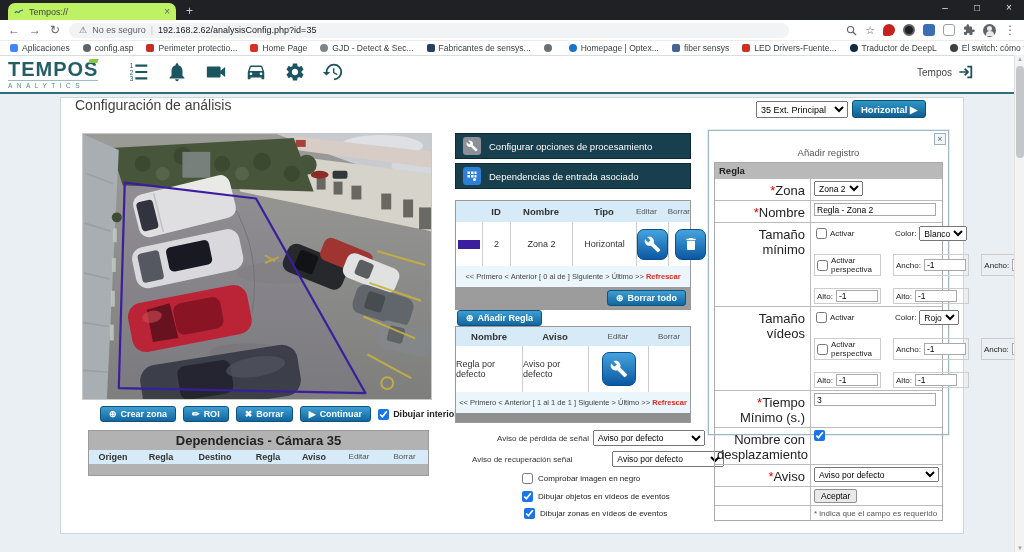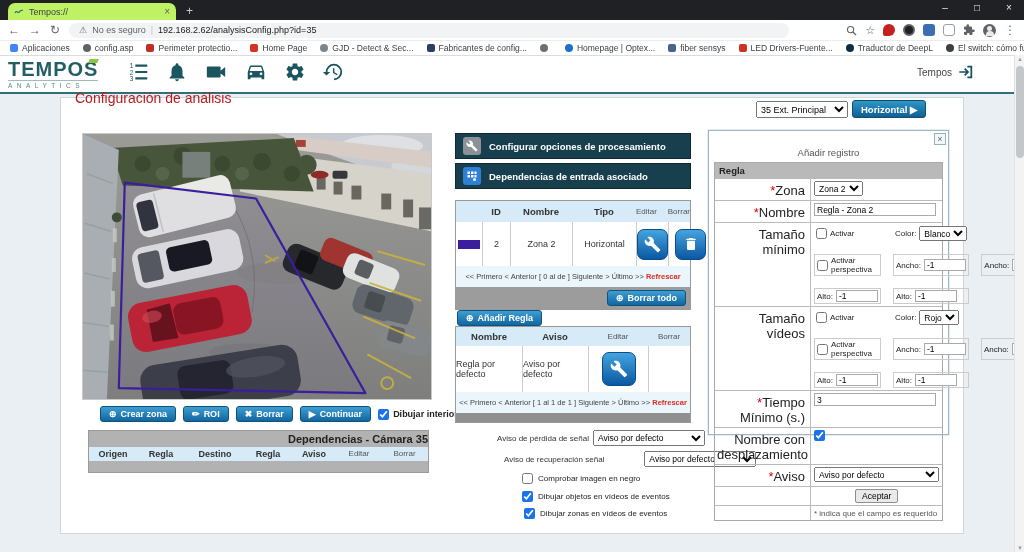--- a/index.html
+++ b/index.html
@@ -33,43 +33,43 @@
   .logo .l1 { font-size:20px; font-weight:bold; letter-spacing:1px; color:#235e66; line-height:20px; }
   .logo .l1 .gflag { display:inline-block; width:9px; height:4px; background:#8dc63f; transform:skewX(-20deg); vertical-align:top; margin-left:-9px; }
   .logo .l2 { font-size:6.5px; letter-spacing:4.5px; color:#5a8a84; border-top:1px solid #9fbcb8; margin-top:1px; padding-top:1px; }
   .toolicons { position:absolute; left:128px; top:5px; display:flex; gap:16px; align-items:center; }
   .toolicons svg { display:block; }
   .userbox { position:absolute; right:40px; top:9px; display:flex; align-items:center; gap:6px; font-size:10px; color:#444; }
   .tealline { position:absolute; top:92px; left:0; width:1014px; height:2px; background:#2e6f7a; }
 
   
   .card { position:absolute; left:60px; top:97px; width:904px; height:437px; background:#fff; border:1px solid #ccd6db; }
-  .pagetitle { position:absolute; left:75px; top:90px; font-size:14px; color:#b91c1c; }
+  .pagetitle { position:absolute; left:75px; top:97px; font-size:14px; color:#404040; }
   .camsel { position:absolute; left:756px; top:101px; width:92px; height:17px; font-size:9px; }
   .nextbtn { position:absolute; left:852px; top:100px; height:18px; padding:0 8px; background:linear-gradient(#2e96c8,#115e92); border:1px solid #0d516f; border-radius:3px; color:#fff; font-size:9.5px; font-weight:bold; display:flex; align-items:center; }
 
   
   .camera { position:absolute; left:82px; top:133px; width:350px; height:267px; border:1px solid #c9c9c9; background:#8e9292; }
   .camera svg { display:block; width:100%; height:100%; }
   .zonebtns { position:absolute; left:100px; top:406px; display:flex; align-items:center; gap:7px; }
   .btn-blue { display:inline-flex; align-items:center; gap:4px; background:linear-gradient(#3e9ed2,#1266a0); border:1px solid #0c547f; border-radius:3px; color:#fff; font-weight:bold; font-size:9px; padding:0 8px; height:16px; }
   .btn-blue .g { font-size:9px; }
   .chklbl { font-size:9px; color:#222; font-weight:bold; display:inline-flex; align-items:center; gap:4px; }
   input[type=checkbox]{ width:11px; height:11px; accent-color:#1a73e8; }
   .deps { position:absolute; left:88px; top:430px; width:341px; border:1px solid #9a9a9a; font-size:9px; }
-  .deps .t { background:#b2b2b2; color:#222; font-weight:bold; font-size:11px; text-align:right; padding:2px 0; }
+  .deps .t { background:#b2b2b2; color:#222; font-weight:bold; font-size:13px; text-align:center; padding:2px 0; }
   .deps .cols { display:grid; grid-template-columns:48px 48px 60px 46px 46px 44px 1fr; background:#d6eaf8; padding:2px 0; }
   .deps .cols span { text-align:center; font-weight:bold; color:#333; font-size:9px; }
   .deps .cols span.lite { font-weight:normal; font-size:8px; color:#555; }
   .pagrow { background:#eaf5fc; text-align:center; font-size:7.5px; color:#444; padding:6px 0; }
   .pagrow .rf { color:#e02b20; font-weight:bold; }
   .graybar { background:#b2b2b2; height:11px; }
 
   
-  .banner { position:absolute; left:455px; width:236px; height:26px; background:#173f4d; border:1px solid #0d2a34; display:flex; align-items:center; gap:8px; padding:0 7px; color:#fff; font-size:9.5px; font-weight:bold; }
+  .banner { position:absolute; left:455px; width:236px; height:26px; background:#173f4d; border:1px solid #0d2a34; display:flex; align-items:center; gap:8px; padding:0 7px; color:#fff; font-size:9.5px; font-weight:normal; }
   .bannericon { width:18px; height:18px; border-radius:3px; display:flex; align-items:center; justify-content:center; flex:0 0 auto; }
   .zones { position:absolute; left:455px; top:200px; width:236px; border:1px solid #9a9a9a; background:#fff; }
   .zones .hd { display:grid; grid-template-columns:26px 28px 62px 64px 1fr 44px; background:#d6eaf8; padding:5px 0; align-items:center; }
   .zones .hd span { text-align:center; font-weight:bold; font-size:9.5px; color:#333; }
   .zones .hd span.lite { font-weight:normal; font-size:8px; color:#555; }
   .zones .row { display:grid; grid-template-columns:26px 28px 62px 64px 1fr 44px; align-items:center; min-height:44px; }
   .zones .row > div { display:flex; align-items:center; justify-content:center; font-size:9px; color:#333; height:100%; border-left:1px solid #ccc; }
   .zones .row > div:first-child { border-left:none; }
   .swatch { width:22px; height:9px; }
   .icbtn { width:31px; height:31px; border-radius:7px; background:linear-gradient(#44a4de,#0b58a2); border:1px solid #0a4e8e; display:flex; align-items:center; justify-content:center; }
@@ -96,21 +96,21 @@
   .mrow { display:grid; grid-template-columns:95px 1fr; border-top:1px solid #bbb; }
   .mlab { text-align:right; font-size:13px; color:#222; padding:4px 5px 2px 2px; }
   .mlab .req { color:#d00; }
   .mctl { padding:2px 3px; font-size:8.5px; color:#222; border-left:1px solid #bbb; }
   .mctl select { font-size:8.5px; height:15px; }
   .mctl input[type=text] { font-size:8.5px; height:13px; border:1px solid #a9a9a9; padding:0 2px; }
   .szgrid { display:grid; grid-template-columns:1fr 1fr 1fr; gap:12px; }
   .szcell { display:flex; align-items:center; gap:3px; font-size:8px; padding:1px 2px; }
   .szcell.box { border:1px solid #ccc; }
   .szcell input[type=text] { width:42px; height:12px; }
-  .okbtn { background:#e9e9e9; border:1px solid #8f8f8f; border-radius:2px; font-size:8.5px; padding:1px 6px;margin-left:41px; }
+  .okbtn { background:#e9e9e9; border:1px solid #8f8f8f; border-radius:2px; font-size:8.5px; padding:1px 6px; }
   .note { font-size:8px; color:#555; }
 
   
   .sbar { position:absolute; right:0; top:55px; width:10px; height:497px; background:#f3f3f3; border-left:1px solid #e2e2e2; }
   .sbar .ar { position:absolute; left:0; width:10px; text-align:center; font-size:6px; color:#9aa0a6; }
   .sthumb { position:absolute; left:1px; top:11px; width:8px; height:92px; background:#c4c7c9; border-radius:4px; }
 </style>
 </head>
 <body>
 
@@ -174,21 +174,21 @@
     <span class="bm">
         <i class="bmdot" style="background: rgb(217, 48, 37);"></i>
         <span>Home Page</span>
       </span>
     <span class="bm">
         <i class="bmdot" style="border-radius: 50%; background: rgb(125, 132, 139);"></i>
         <span>GJD - Detect &amp; Sec...</span>
       </span>
     <span class="bm">
         <i class="bmdot" style="background: rgb(43, 63, 102);"></i>
-        <span>Fabricantes de config...</span>
+        <span>Fabricantes de sensys...</span>
       </span>
     <span class="bm">
         <i class="bmdot" style="border-radius: 50%; background: rgb(106, 112, 118);"></i>
         <span></span>
       </span>
     <span class="bm">
         <i class="bmdot" style="border-radius: 50%; background: rgb(26, 115, 200);"></i>
         <span>Homepage | Optex...</span>
       </span>
     <span class="bm">
@@ -499,21 +499,21 @@
       <span>&lt;&lt; Primero &lt; Anterior [ 1 al 1 de 1 ] Siguiente &gt; Último &gt;&gt;</span>
       <span class="rf">Refrescar</span>
     </div>
     <div class="graybar"></div>
   </div>
 
   <div class="sigrow" style="left:497px; top:430px;">
     <span>Aviso de pérdida de señal</span>
     <select><option>Aviso por defecto</option></select>
   </div>
-  <div class="sigrow" style="left:504px; top:451px;gap:40px;">
+  <div class="sigrow" style="left:472px; top:451px;gap:40px;">
     <span>Aviso de recuperación señal</span>
     <select><option>Aviso por defecto</option></select>
   </div>
   <div class="ckrow" style="left:522px; top:473px;">
     <input type="checkbox" style="">
     <span>Comprobar imagen en negro</span>
   </div>
   <div class="ckrow" style="left:522px; top:491px;">
     <input type="checkbox" checked="checked" style="">
     <span>Dibujar objetos en vídeos de eventos</span>

